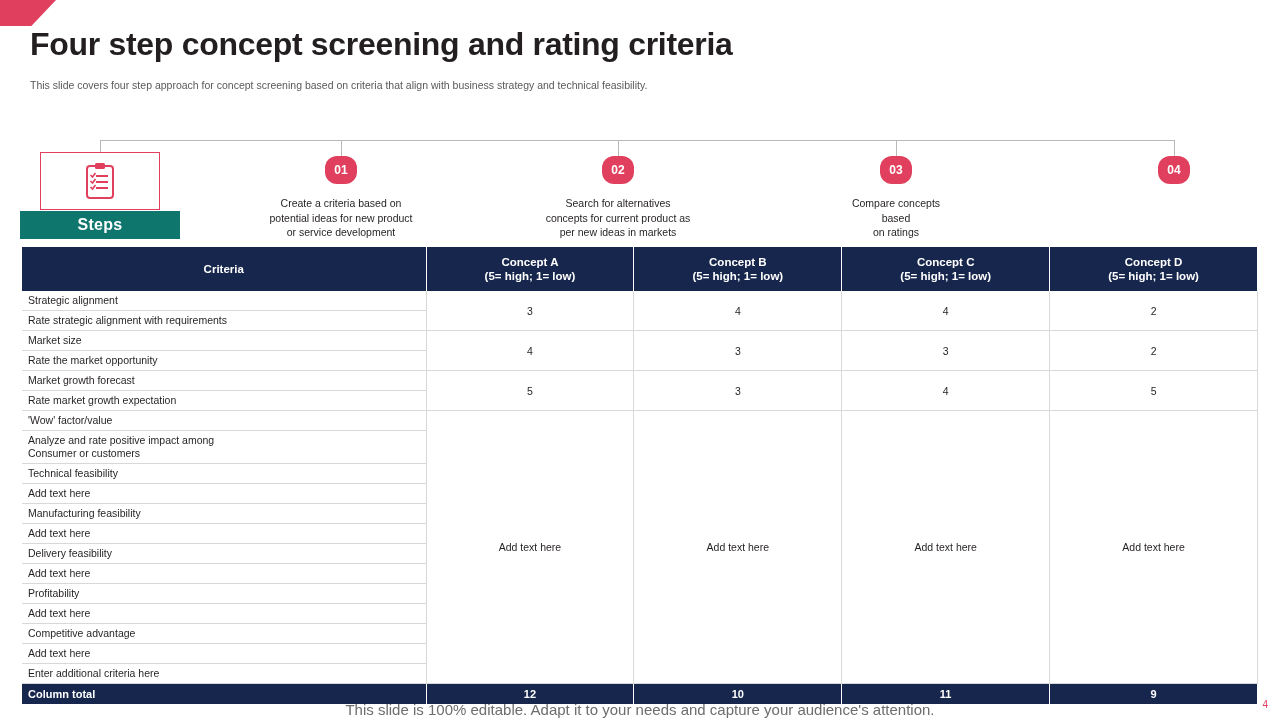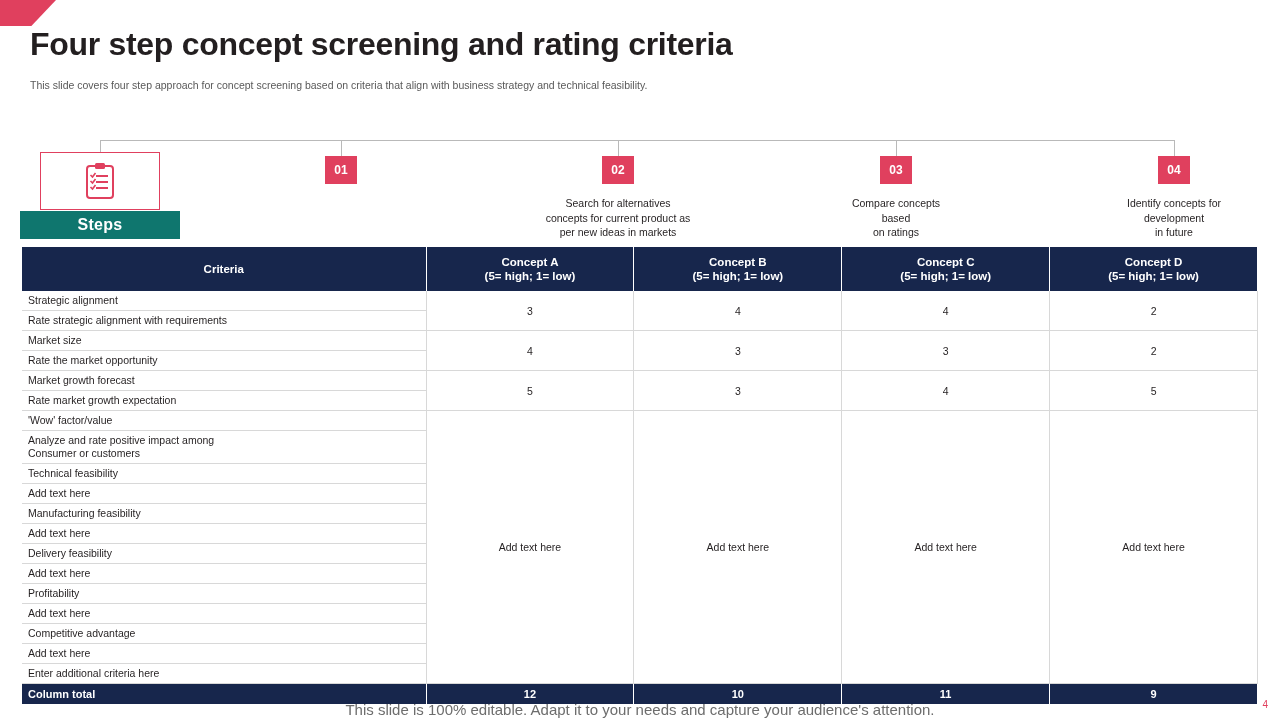--- a/index.html
+++ b/index.html
@@ -38,20 +38,21 @@
     background:#0f766e; color:#fff; font-size:16px; font-weight:bold;
     display:flex; align-items:center; justify-content:center;
     letter-spacing:0.3px;
   }
 
   .step{ position:absolute; text-align:center; }
   .step-num{
     width:32px; height:28px; background:#e0405e; color:#fff; font-size:12px;
     font-weight:bold; display:flex; align-items:center; justify-content:center;
     margin:0 auto 12px auto;
+    border-radius:12px;
   }
   .step-text{ font-size:10.5px; color:#231f20; line-height:14.5px; }
 
   
   table{
     position:absolute; left:22px; top:247px; width:1236px;
     border-collapse:collapse; table-layout:fixed;
   }
   th{
     background:#17264c; color:#ffffff; font-size:11.5px; font-weight:bold;
@@ -114,38 +115,38 @@
     <line x1="11" y1="26" x2="23" y2="26" stroke="#e0405e" stroke-width="2"></line>
     <path d="M5.5 13 l2 2 l3 -4" fill="none" stroke="#e0405e" stroke-width="1.6"></path>
     <path d="M5.5 19 l2 2 l3 -4" fill="none" stroke="#e0405e" stroke-width="1.6"></path>
     <path d="M5.5 25 l2 2 l3 -4" fill="none" stroke="#e0405e" stroke-width="1.6"></path>
   </svg>
 </div>
 <div class="steps-label">Steps</div>
 
 <div class="step" style="left:251px; top:156px; width:180px;">
   <div class="step-num">01</div>
+  <div class="step-text" style="white-space:pre-line;">Create a criteria based on
+potential ideas for new product
+or service development</div>
 </div>
 <div class="step" style="left:528px; top:156px; width:180px;">
   <div class="step-num">02</div>
   <div class="step-text" style="white-space:pre-line;">Search for alternatives
 concepts for current product as
 per new ideas in markets</div>
 </div>
 <div class="step" style="left:806px; top:156px; width:180px;">
   <div class="step-num">03</div>
   <div class="step-text" style="white-space:pre-line;">Compare concepts
 based
 on ratings</div>
 </div>
 <div class="step" style="left:1084px; top:156px; width:180px;">
   <div class="step-num">04</div>
-  <div class="step-text" style="white-space:pre-line;">Identify concepts for
-development
-in future</div>
 </div>
 
 <table>
   <thead>
     <tr>
       <th class="criteria-col" style="white-space:pre-line;margin-left:48px;">Criteria</th>
       <th style="white-space:pre-line;margin-top:48px;">Concept A
 (5= high; 1= low)</th>
       <th style="white-space:pre-line;">Concept B
 (5= high; 1= low)</th>

